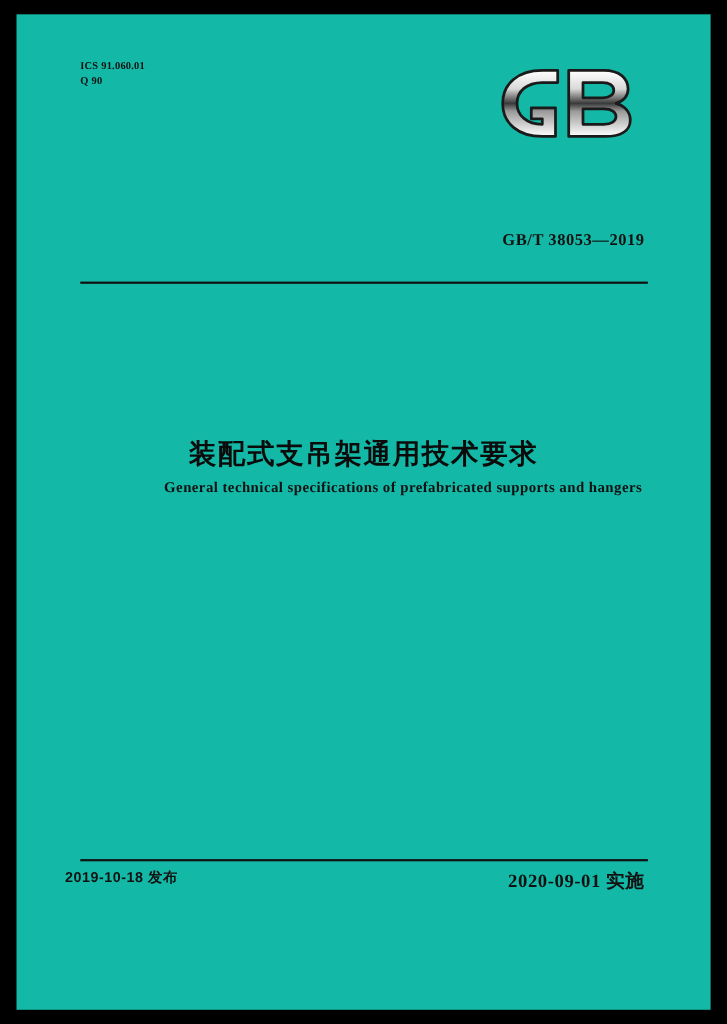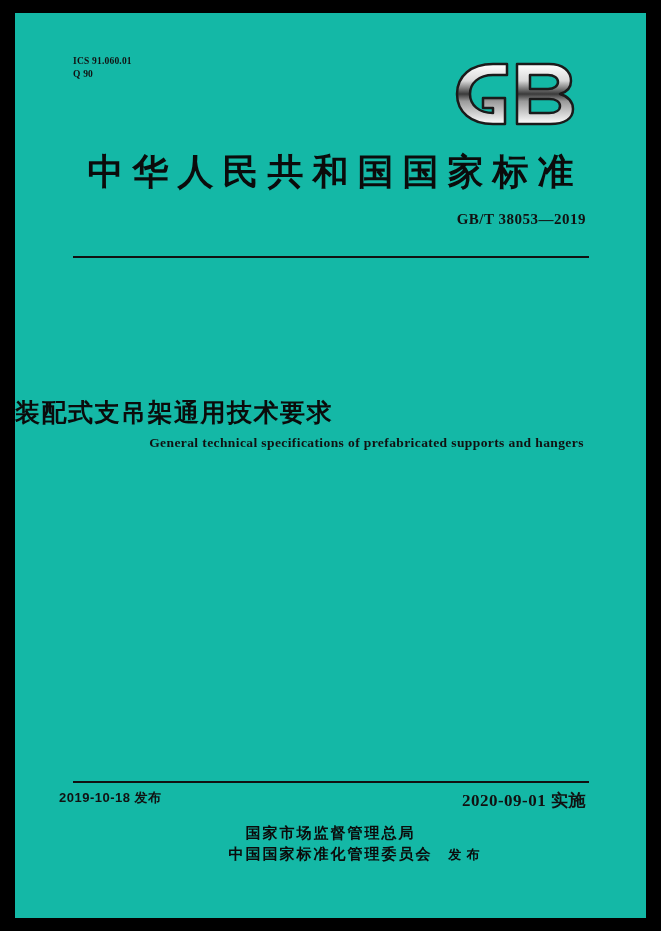--- a/index.html
+++ b/index.html
@@ -88,21 +88,21 @@
     height: 2px;
     background: #111;
   }
 
   
   .doc-title-cn {
     position: absolute;
     left: 0;
     top: 383px;
     width: 631px;
-    text-align: left;
+    text-align: center;
     font-family: Liberation Sans, sans-serif;
     font-weight: bold;
     font-size: 25px;
     letter-spacing: 1.5px;
     color: #0b0b0b;
   }
   .doc-title-en {
     position: absolute;
     left: 0;
     top: 422px;
@@ -200,36 +200,28 @@
         </defs>
 
         <path d="M44 6 C22 6, 8 18, 8 36 C8 54, 22 66, 44 66 L56 66 L56 40 L34 40 L34 50 L44 50 L44 55 C30 55, 21 47, 21 36 C21 25, 30 17, 44 17 L58 17 L58 6 Z" fill="url(#gbgrad)" stroke="#1a1a1a" stroke-width="2.5" stroke-linejoin="round"></path>
 
         <path d="M68 6 L100 6 C114 6, 122 13, 122 23 C122 29, 118 34, 111 36 C119 38, 124 44, 124 51 C124 61, 115 66, 101 66 L68 66 Z
                  M81 17 L81 31 L99 31 C105 31, 109 28, 109 24 C109 20, 105 17, 99 17 Z
                  M81 41 L81 55 L100 55 C107 55, 111 52, 111 48 C111 44, 107 41, 100 41 Z" fill="url(#gbgrad)" stroke="#1a1a1a" stroke-width="2.5" stroke-linejoin="round" fill-rule="evenodd"></path>
       </svg>
     </div>
 
-    <div class="cn-std-title">中华人民共和国国家标准</div>
 
     <div class="std-number">GB/T 38053—2019</div>
 
     <div class="rule-top"></div>
 
     <div class="doc-title-cn">装配式支吊架通用技术要求</div>
     <div class="doc-title-en">General technical specifications of prefabricated supports and hangers</div>
 
     <div class="rule-bottom"></div>
 
     <div class="date-issue">2019-10-18 发布</div>
     <div class="date-effective">2020-09-01 实施</div>
 
-    <div class="publisher">
-      <div class="publisher-row">
-        <div class="pub-line">国家市场监督管理总局</div>
-        <div class="pub-line">中国国家标准化管理委员会</div>
-        <div class="pub-issue">发 布</div>
-      </div>
-    </div>
 
   </div>
 </div>
 
 </body></html>

